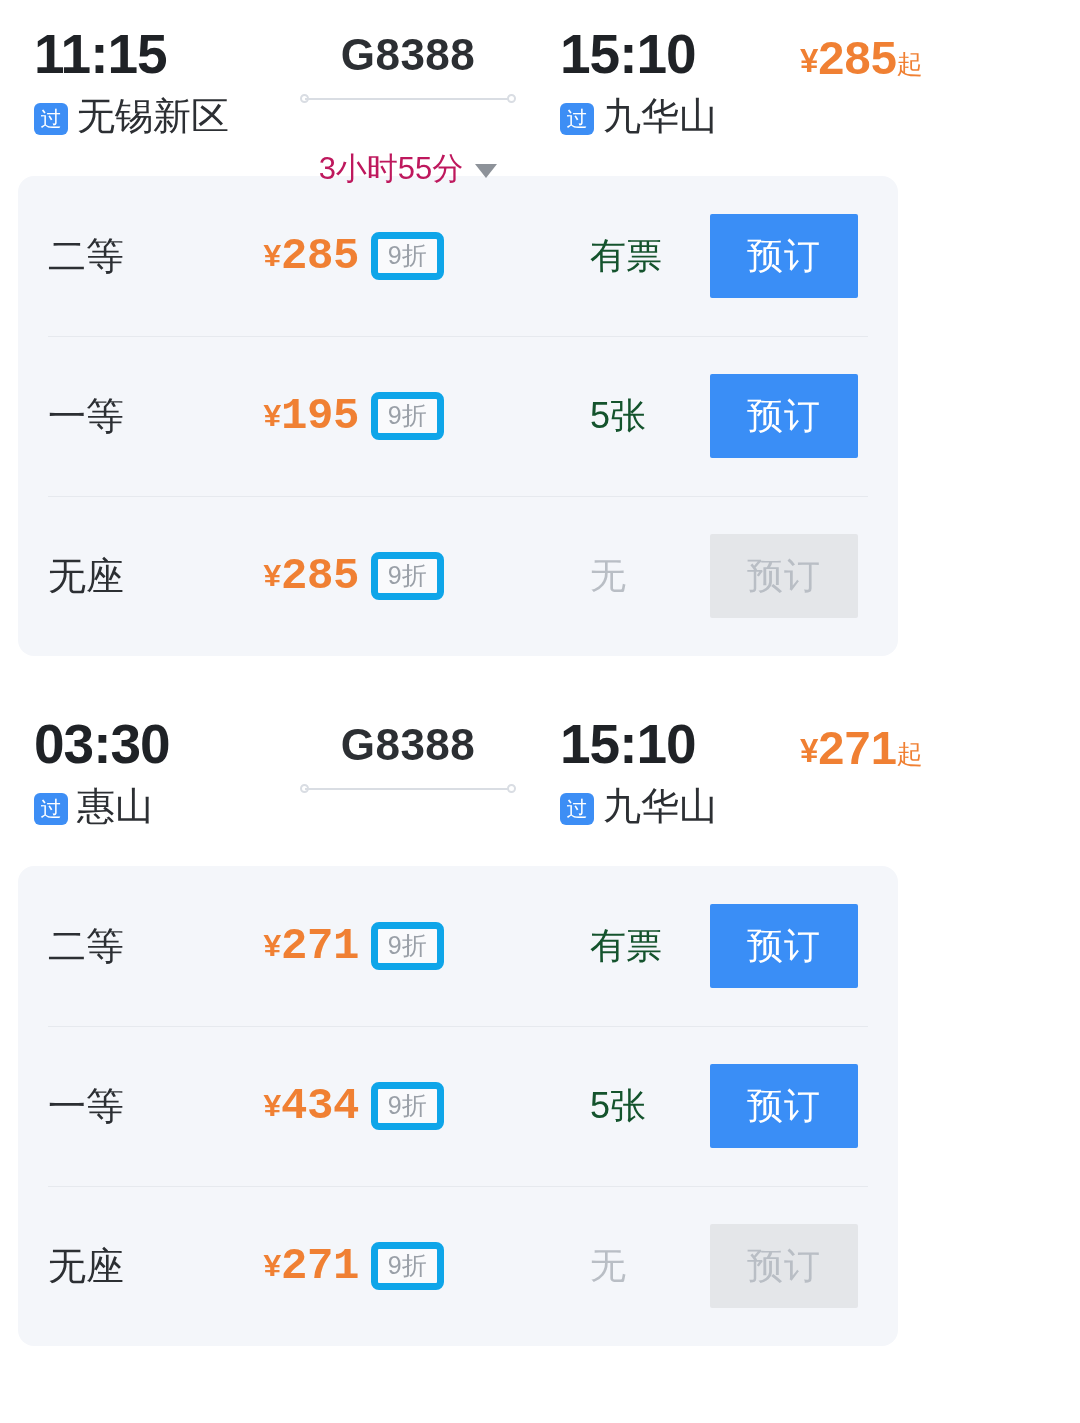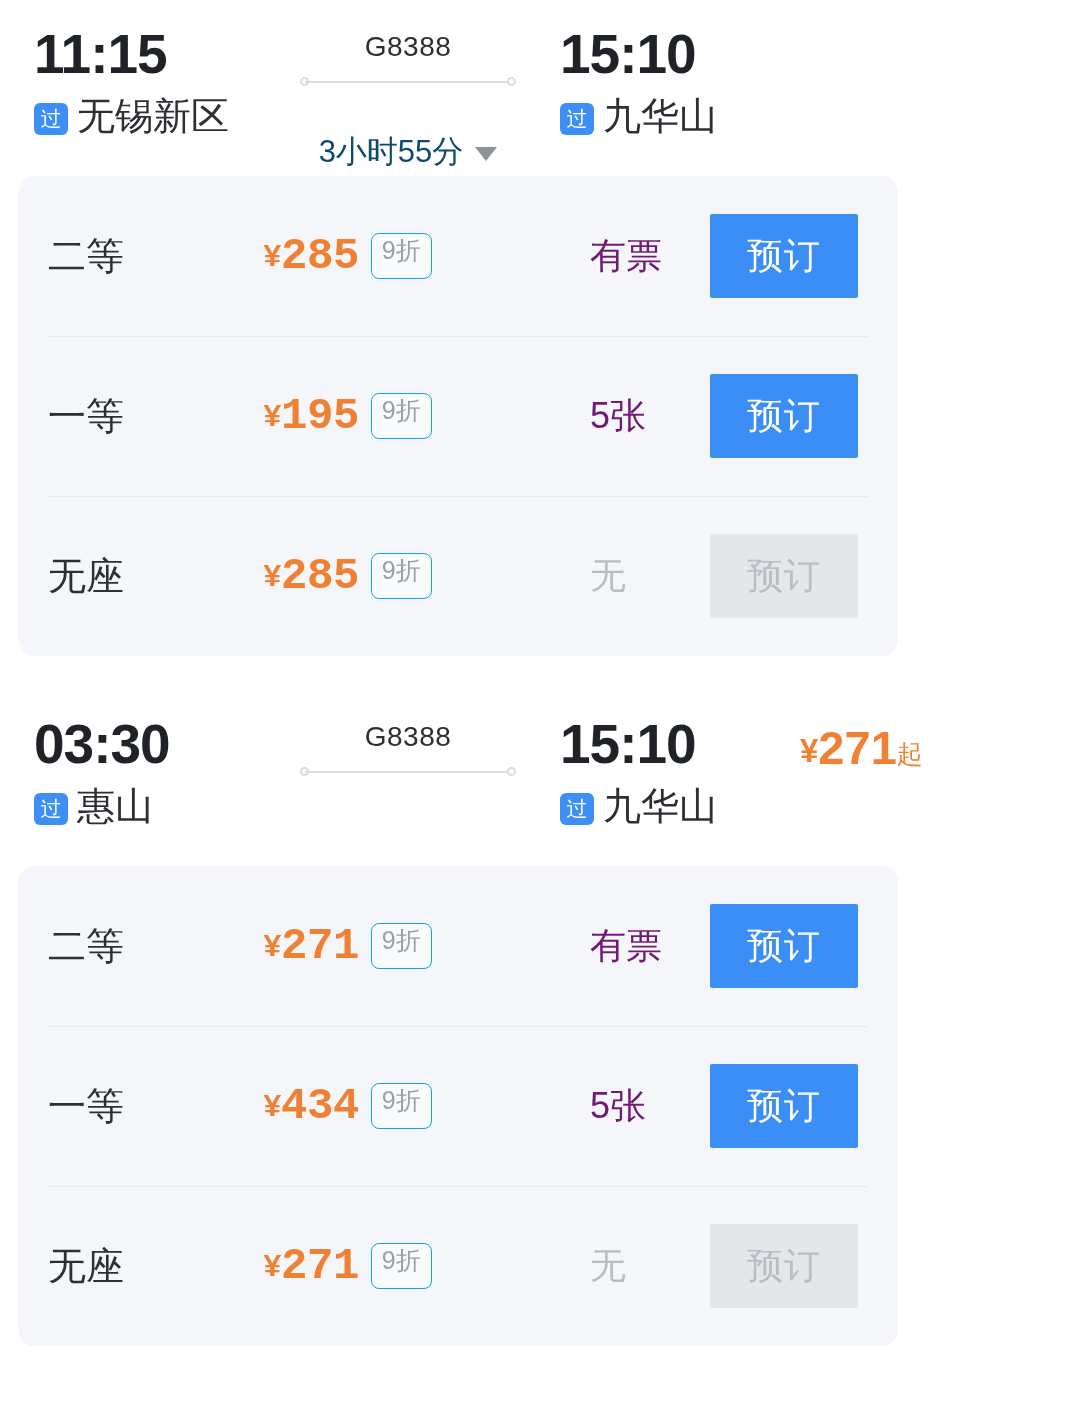--- a/index.html
+++ b/index.html
@@ -96,25 +96,25 @@
 
   .station-name {
     font-size: 38px;
     color: #2c2f33;
     line-height: 1.1;
     white-space: nowrap;
     font-family: Liberation Mono, monospace;
   }
 
   .train-no {
-    font-size: 28px;
+    font-size: 44px;
     color: #2c2f33;
     letter-spacing: 0.5px;
     line-height: 1.05;
-    font-weight: 400;
+    font-weight: 700;
   }
 
   .dur-line {
     position: relative;
     height: 14px;
     margin: 14px auto 2px auto;
     width: 216px;
   }
   .dur-line .bar {
     position: absolute;
@@ -132,21 +132,21 @@
     border-radius: 50%;
     border: 2px solid #d9dde3;
     background: #ffffff;
     box-sizing: border-box;
   }
   .dur-line .dot.left { left: 0; }
   .dur-line .dot.right { right: 0; }
 
   .dur-text {
     font-size: 31px;
-    color: #0c4a6e;
+    color: #be185d;
     display: flex;
     align-items: center;
     justify-content: center;
     gap: 12px;
     line-height: 1.2;
     white-space: nowrap;
     margin-top: 44px;
   }
   .caret {
     display: inline-block;
@@ -227,32 +227,32 @@
     font-family: Liberation Mono, monospace;
   }
   .seat-price .yen {
     font-size: 31px;
     font-weight: 600;
     vertical-align: 2px;
   }
   .discount {
     font-size: 25px;
     color: #9aa0a8;
-    border: 1px solid #0ea5e9;
+    border: 7px solid #0ea5e9;
     border-radius: 8px;
-    padding: 4px 10px 15px 10px;
+    padding: 4px 10px 5px 10px;
     background: #f9fafc;
     line-height: 1;
     white-space: nowrap;
   }
 
   .seat-avail {
     flex: 1;
     font-size: 36px;
-    color: #701a75;
+    color: #14532d;
     padding-left: 42px;
     white-space: nowrap;
   }
   .seat-avail.none {
     color: #b9bec5;
   }
 
   .book-btn {
     flex: none;
     width: 148px;
@@ -312,20 +312,25 @@
       </div>
 
       <div class="col-arr">
         <div class="big-time">15:10</div>
         <div class="station-line">
           <span class="pass-badge">过</span>
           <span class="station-name">九华山</span>
         </div>
       </div>
 
+      <div class="col-price">
+        <span class="from-price">
+          <span class="yen">¥</span><span>285</span><span class="qi">起</span>
+        </span>
+      </div>
 
     </div>
 
     <div class="seat-panel">
 
       <div class="seat-row">
         <div class="seat-name">二等</div>
         <div class="seat-price-cell">
           <span class="seat-price">
             <span class="yen">¥</span><span>285</span>

